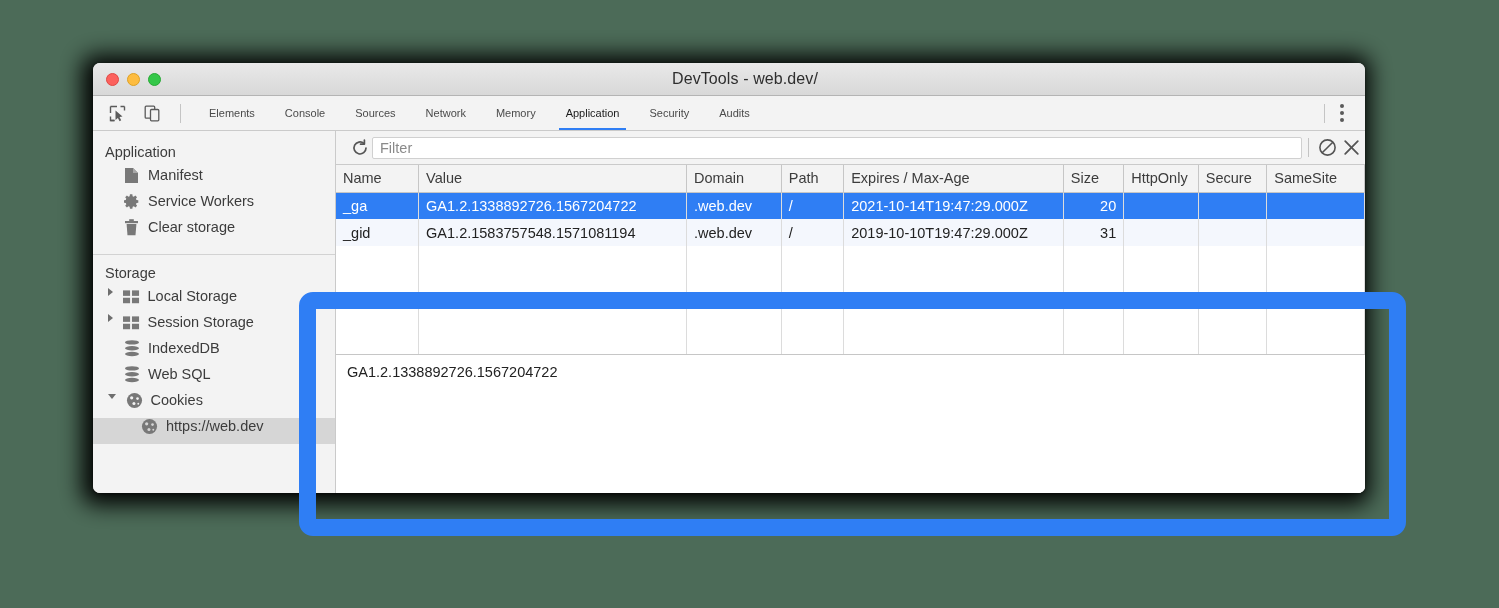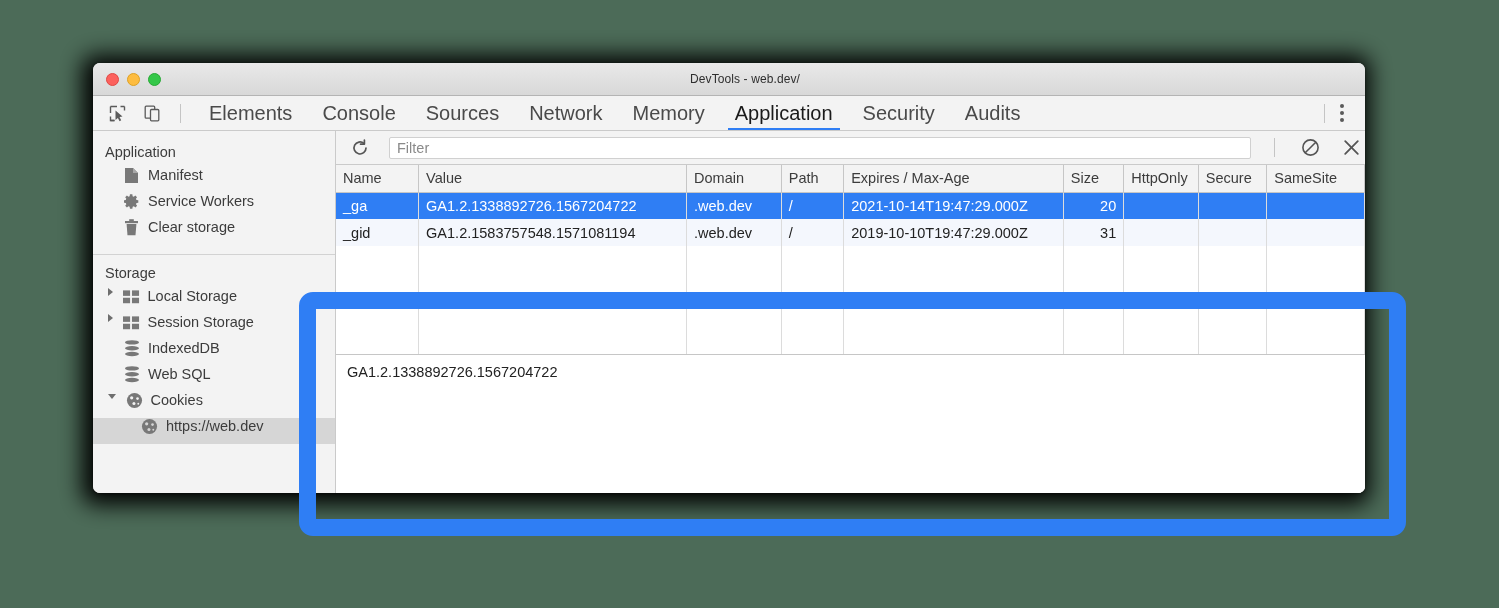--- a/index.html
+++ b/index.html
@@ -41,41 +41,41 @@
     border-bottom: 1px solid #b4b4b4;
     display: flex; align-items: center;
   }
   .lights { display: flex; gap: 8px; padding-left: 13px; }
   .light { width: 13px; height: 13px; border-radius: 50%; }
   .light.red    { background: #fc615d; border: .5px solid #e04844; }
   .light.yellow { background: #fdbc40; border: .5px solid #dea123; }
   .light.green  { background: #34c749; border: .5px solid #27aa35; }
   .title-text {
     position: absolute; left: 0; right: 0; text-align: center;
-    font-size: 12px; color: #2e2e2e;
+    font-size: 16px; color: #2e2e2e;
     letter-spacing: .1px;
     margin-left: 32px;
   }
 
   
   .tabstrip {
     height: 35px;
     background: #f3f3f3;
     border-bottom: 1px solid #cacaca;
     display: flex; align-items: stretch;
     position: relative;
   }
   .tool-icons { display: flex; align-items: center; padding: 0 7px 0 11px; gap: 9px; }
   .tool-icon { width: 26px; height: 26px; display: flex; align-items: center; justify-content: center; border-radius: 3px; }
   .vdiv { width: 1px; align-self: center; height: 19px; background: #c4c4c4; margin: 0 6px; }
   .tabs { display: flex; align-items: stretch; }
   .tab {
     display: flex; align-items: center;
     padding: 0 15px;
-    font-size: 20px; color: #4a4a4a;
+    font-size: 11px; color: #4a4a4a;
     position: relative;
     white-space: nowrap;
   }
   .tab.active { color: #1a1a1a; }
   .tab.active::after {
     content: ""; position: absolute; left: 8px; right: 8px; bottom: 0;
     height: 2.5px; background: #2f7ef4;
   }
   .strip-right { margin-left: auto; display: flex; align-items: center; padding-right: 12px; }
   .dots { display: flex; flex-direction: column; gap: 3px; padding: 0 9px; }
@@ -125,21 +125,21 @@
 
   
   .pane { flex: 1; display: flex; flex-direction: column; background: #fff; min-width: 0; }
 
   .filterbar {
     height: 34px;
     background: #f3f3f3;
     border-bottom: 1px solid #cacaca;
     display: flex; align-items: center;
     padding: 0 2px 0 12px;
-    gap: 17px;
+    gap: 0;
   }
   .fbtn { width: 24px; height: 24px; display: flex; align-items: center; justify-content: center; }
   .filter-input {
     flex: 1;
     height: 22px;
     background: #fff;
     border: 1px solid #d0d0d0;
     border-radius: 2px;
     font-size: 14.5px;
     color: #3c3c3c;

